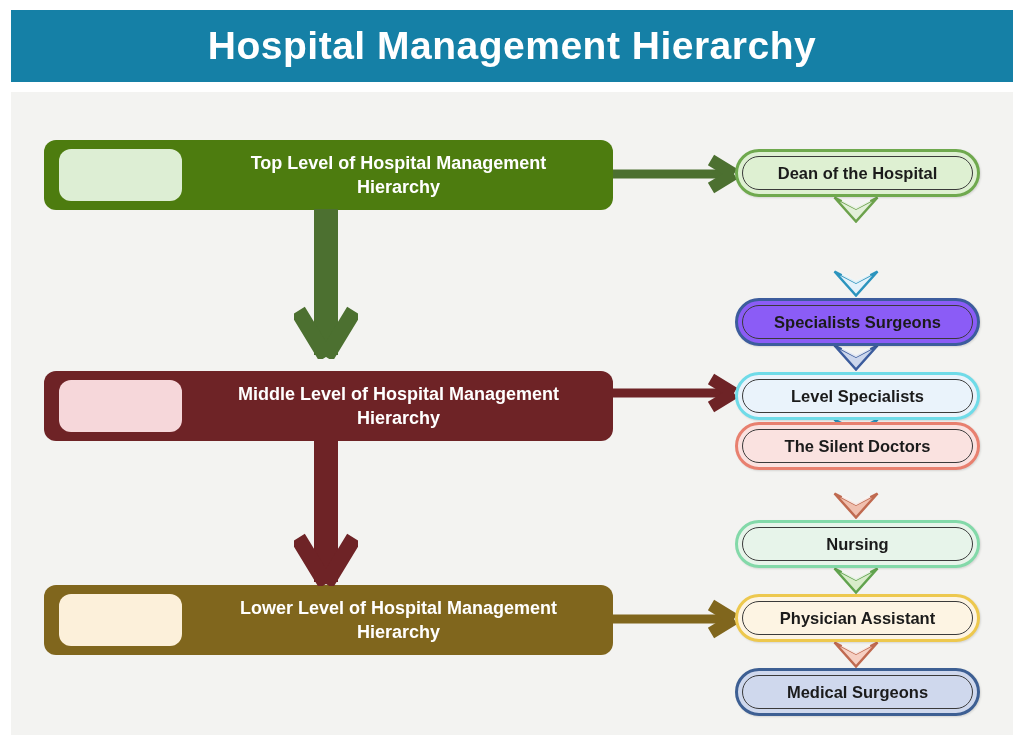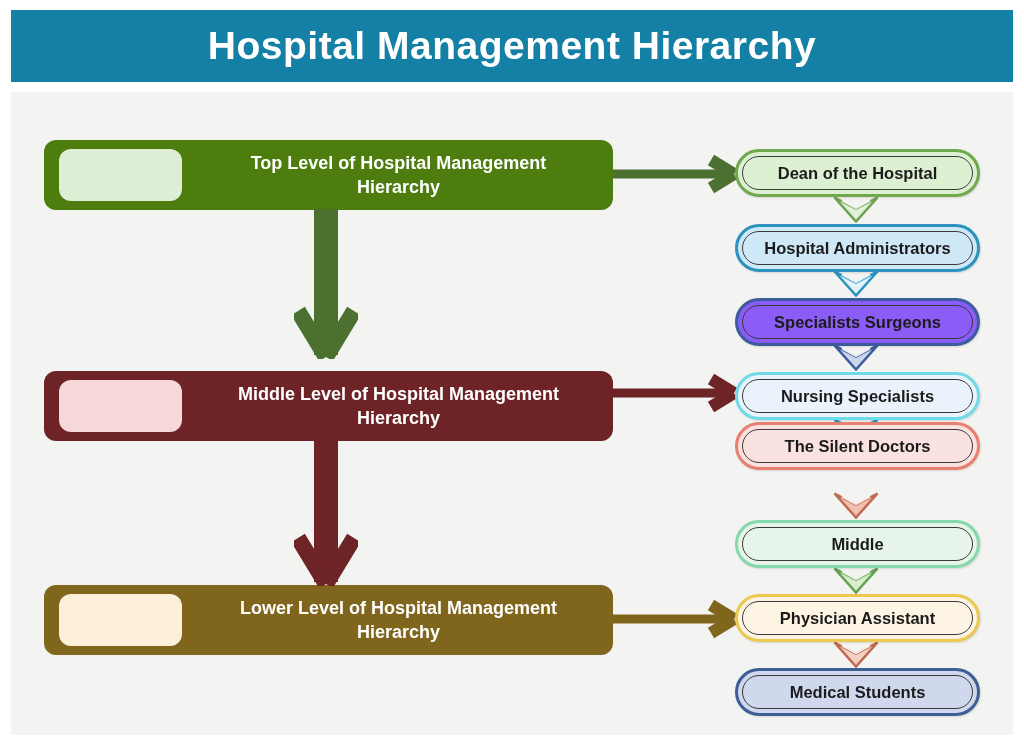--- a/index.html
+++ b/index.html
@@ -168,40 +168,37 @@
     <path d="M98,6 L121,20 M98,34 L121,20" stroke-width="12" fill="none"></path>
   </svg>
   <svg class="harrow harrow-3 arr-olive" viewBox="0 0 124 40">
     <rect x="0" y="15.5" width="110" height="9"></rect>
     <path d="M98,6 L121,20 M98,34 L121,20" stroke-width="12" fill="none"></path>
   </svg>
 
   <div class="pill pill-1">
     <span>Dean of the Hospital</span>
   </div>
-  <div class="pill pill-2">
-    <span>Hospital Administrators</span>
-  </div>
   <div class="pill pill-3">
     <span>Specialists Surgeons</span>
   </div>
   <div class="pill pill-4">
-    <span>Nursing Specialists</span>
+    <span>Level Specialists</span>
   </div>
   <div class="pill pill-5">
     <span>The Silent Doctors</span>
   </div>
   <div class="pill pill-6">
-    <span>Middle</span>
+    <span>Nursing</span>
   </div>
   <div class="pill pill-7">
     <span>Physician Assistant</span>
   </div>
   <div class="pill pill-8">
-    <span>Medical Students</span>
+    <span>Medical Surgeons</span>
   </div>
 
   <div class="chev chev-1">
     <svg viewBox="0 0 48 27" width="48" height="27">
       <path class="outer" d="M2.5,1.5 L24,12.5 L45.5,1.5 L24,25.5 Z" stroke-width="2.5"></path>
       <path class="inner" d="M10,4.5 L24,12 L38,4.5" stroke-width="2"></path>
     </svg>
   </div>
   <div class="chev chev-2">
     <svg viewBox="0 0 48 27" width="48" height="27">

